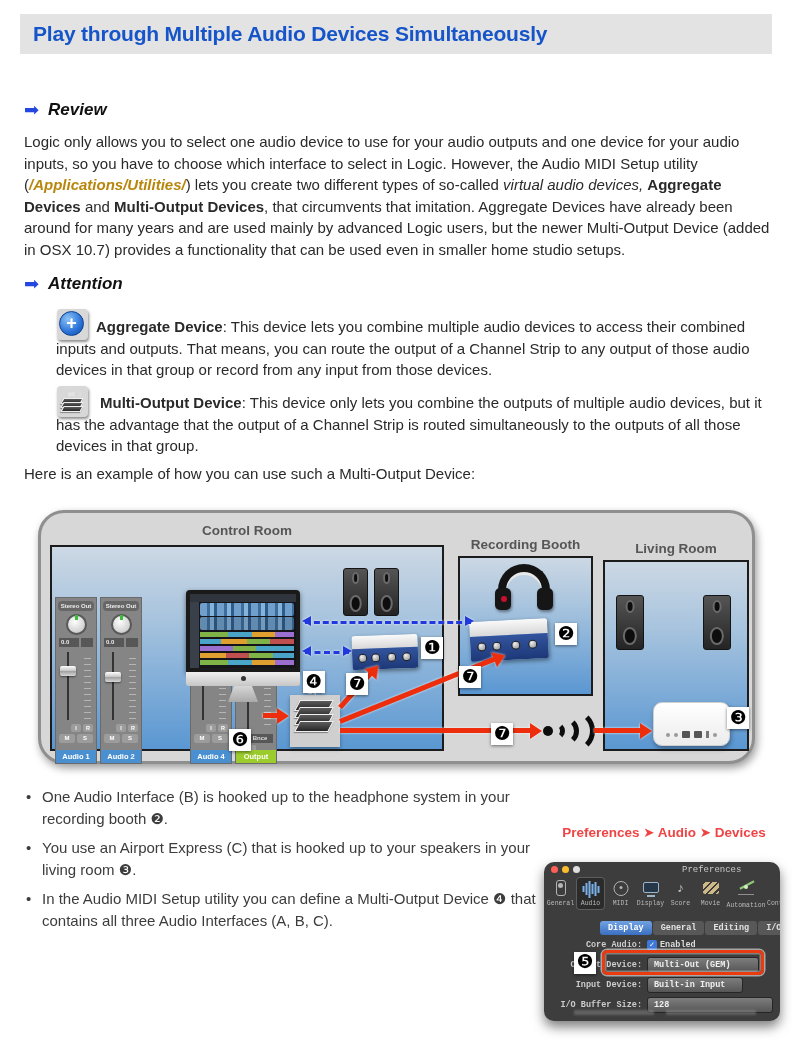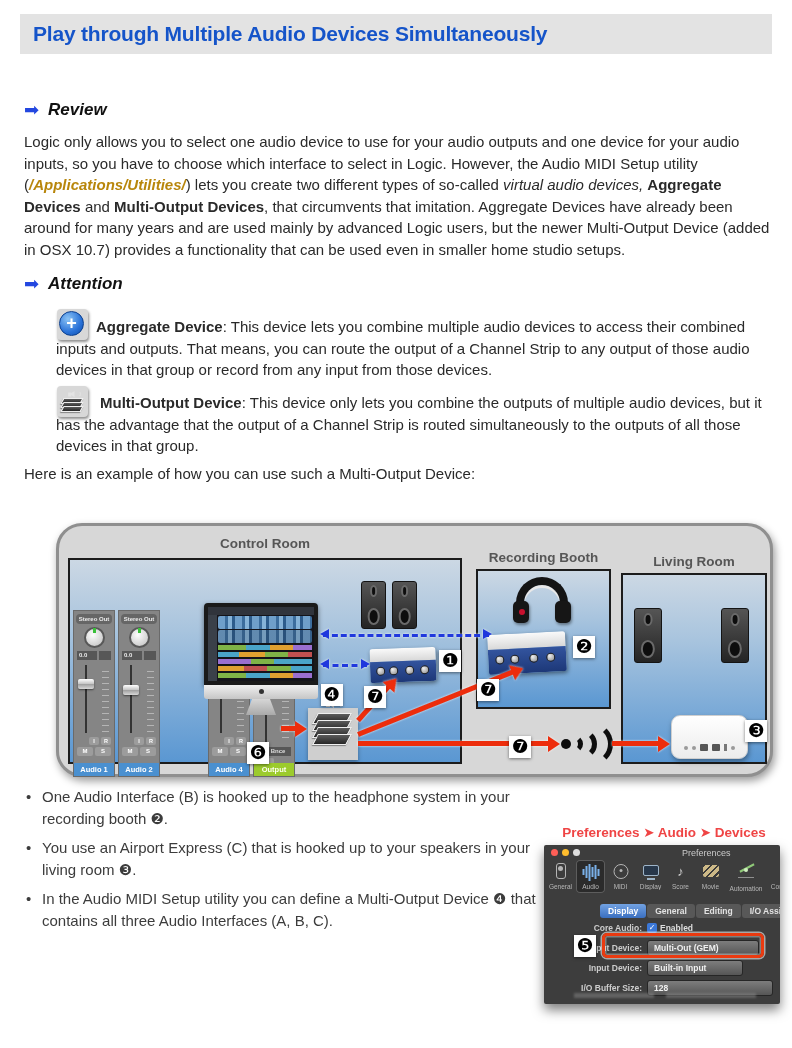--- a/index.html
+++ b/index.html
@@ -39,23 +39,23 @@
   .layer { background:linear-gradient(#5c5c5c,#262626); border:1px solid #efefef;
            transform:skewX(-28deg); box-shadow:0 1px 1px rgba(0,0,0,.4); }
   .spk { position:relative; width:11px; height:9px; }
   .spk i { position:absolute; left:0; top:2px; width:4px; height:5px; background:#e4e4e4; }
   .spk b { position:absolute; left:2px; top:0; width:0; height:0;
            border-right:6px solid #e4e4e4; border-top:4.5px solid transparent; border-bottom:4.5px solid transparent; }
   .spk u { position:absolute; left:8px; top:0; width:8px; height:8px; border:1.5px solid transparent;
            border-right-color:#e4e4e4; border-radius:50%; }
 
   
-  .diagram { position:absolute; left:56px; top:510px; width:717px; height:254px;
+  .diagram { position:absolute; left:38px; top:510px; width:717px; height:254px;
              background:#d7d7d7; border:3px solid #8f8f8f; border-radius:26px;
-             box-shadow:2px 4px 9px rgba(0,0,0,.4);margin-top:13px; }
+             box-shadow:2px 4px 9px rgba(0,0,0,.4); }
   .room-label { position:absolute; font-size:13.5px; font-weight:bold; color:#565656; text-align:center; }
   .room { position:absolute; border:2px solid #1c1c1c;
           background:linear-gradient(#ccd8e4 0%, #a8c4de 35%, #5a97d2 100%); }
 
   
   .strip { position:absolute; top:50px; width:42px; height:167px; background:#858585;
            border:1px solid #6a6a6a; z-index:1; font-weight:bold; }
   .chip { margin:3px auto 0; width:36px; height:10px; background:#666; border-radius:4px;
           color:#ececec; font-size:6px; line-height:10px; text-align:center; }
   .knob { position:relative; margin:3px auto 0; width:21px; height:21px; border-radius:50%;
@@ -168,23 +168,23 @@
   
   .bullets { position:absolute; left:26px; top:786px; width:752px; list-style:none; }
   .bullets li { position:relative; padding-left:16px; margin-bottom:7px; font-size:15px;
                 line-height:22px; color:#3c3c3c; max-width:516px; }
   .bullets li.full { max-width:none; }
   .bullets li::before { content:"•"; position:absolute; left:0; top:0; color:#3c3c3c; }
 
   
   .prefs { position:absolute; left:538px; top:824px; width:252px; }
   .prefs figcaption { text-align:center; font-size:13.5px; font-weight:bold; color:#ef4444; }
-  .win { position:relative; margin:5px 0 0 6px; width:236px; height:159px; background:#3d3d3d;
-         border-radius:2px; box-shadow:0 6px 12px rgba(0,0,0,.5); overflow:hidden;
-         font-family:Liberation Sans, sans-serif; }
+  .win { position:relative; margin:22px 0 0 6px; width:236px; height:159px; background:#3d3d3d;
+         border-radius:10px; box-shadow:0 6px 12px rgba(0,0,0,.5); overflow:hidden;
+         font-family:Liberation Mono, monospace; }
   .tbar { position:relative; height:14px; }
   .tl { position:absolute; top:4px; width:7px; height:7px; border-radius:50%; }
   .tl.r { left:7px; background:#ff5f57; } .tl.y { left:18px; background:#ffbd2e; } .tl.w { left:29px; background:#dedede; }
   .wtitle { position:absolute; left:138px; top:3px; font-size:9px; color:#c9c9c9; }
   .toolbar { position:absolute; left:2px; top:15px; display:flex; gap:1px; }
   .titem { width:29px; text-align:center; padding:2px 0 1px; border-radius:4px; }
   .titem.sel { background:#2b2b2b; box-shadow:inset 0 0 0 1px #5d5d5d; }
   .ticon { position:relative; height:20px; margin-bottom:1px; }
   .tlabel { font-size:6.5px; color:#b8b8b8; white-space:nowrap; overflow:hidden; }
   

